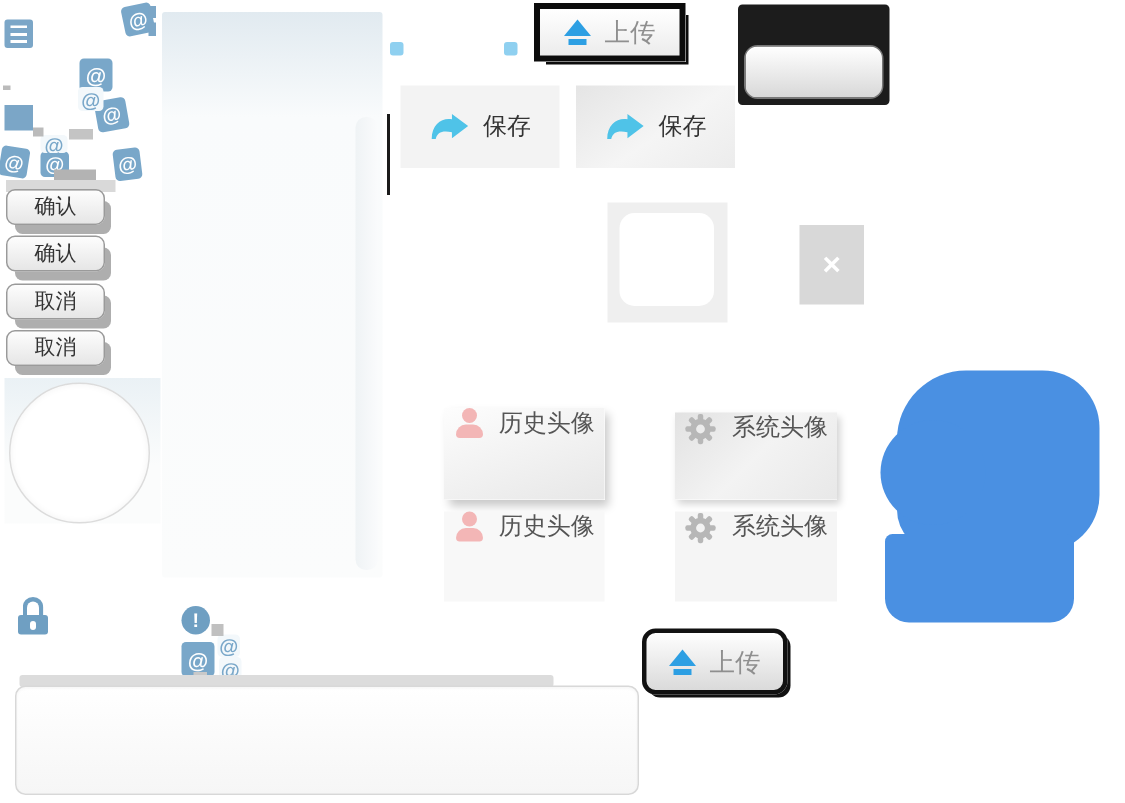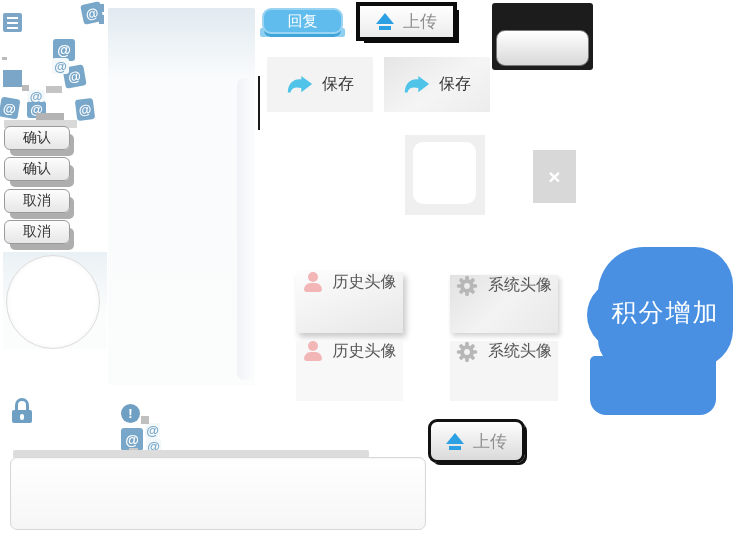--- a/index.html
+++ b/index.html
@@ -197,21 +197,20 @@
   <div id="avatarCircle" class="abs"></div>
 
   <div id="listPanel" class="abs">
     <div id="listScrollbar"></div>
   </div>
 
   <div id="vline" class="abs"></div>
 
   <div id="replyTabL" class="abs"></div>
   <div id="replyTabR" class="abs"></div>
-  <button id="replyBtn" class="abs">回复</button>
 
   <button id="uploadTop" class="upload-btn">
     <span class="up-arrow-wrap">
       <span class="up-tri"></span>
         <span class="up-bar"></span>
     </span>
     <span class="upload-label">上传</span>
   </button>
 
   <div id="dropPanel" class="abs">
@@ -267,21 +266,20 @@
         <circle cx="12" cy="12" r="7.5"></circle>
       </g>
       <circle cx="12" cy="12" r="3.2" fill="#f3f3f3"></circle>
     </svg>
     <span>系统头像</span>
   </button>
 
   <div id="bubbleMain" class="abs"></div>
   <div id="bubbleBulge" class="abs"></div>
   <div id="bubbleLower" class="abs"></div>
-  <div id="bubbleText" class="abs">积分增加</div>
 
   <div id="lock" class="abs">
     <div class="lock-shackle"></div>
     <div class="lock-body"></div>
   </div>
   <div id="alert" class="abs">!</div>
 
   <button id="uploadBottom" class="upload-btn">
     <span class="up-arrow-wrap">
       <span class="up-tri"></span>

